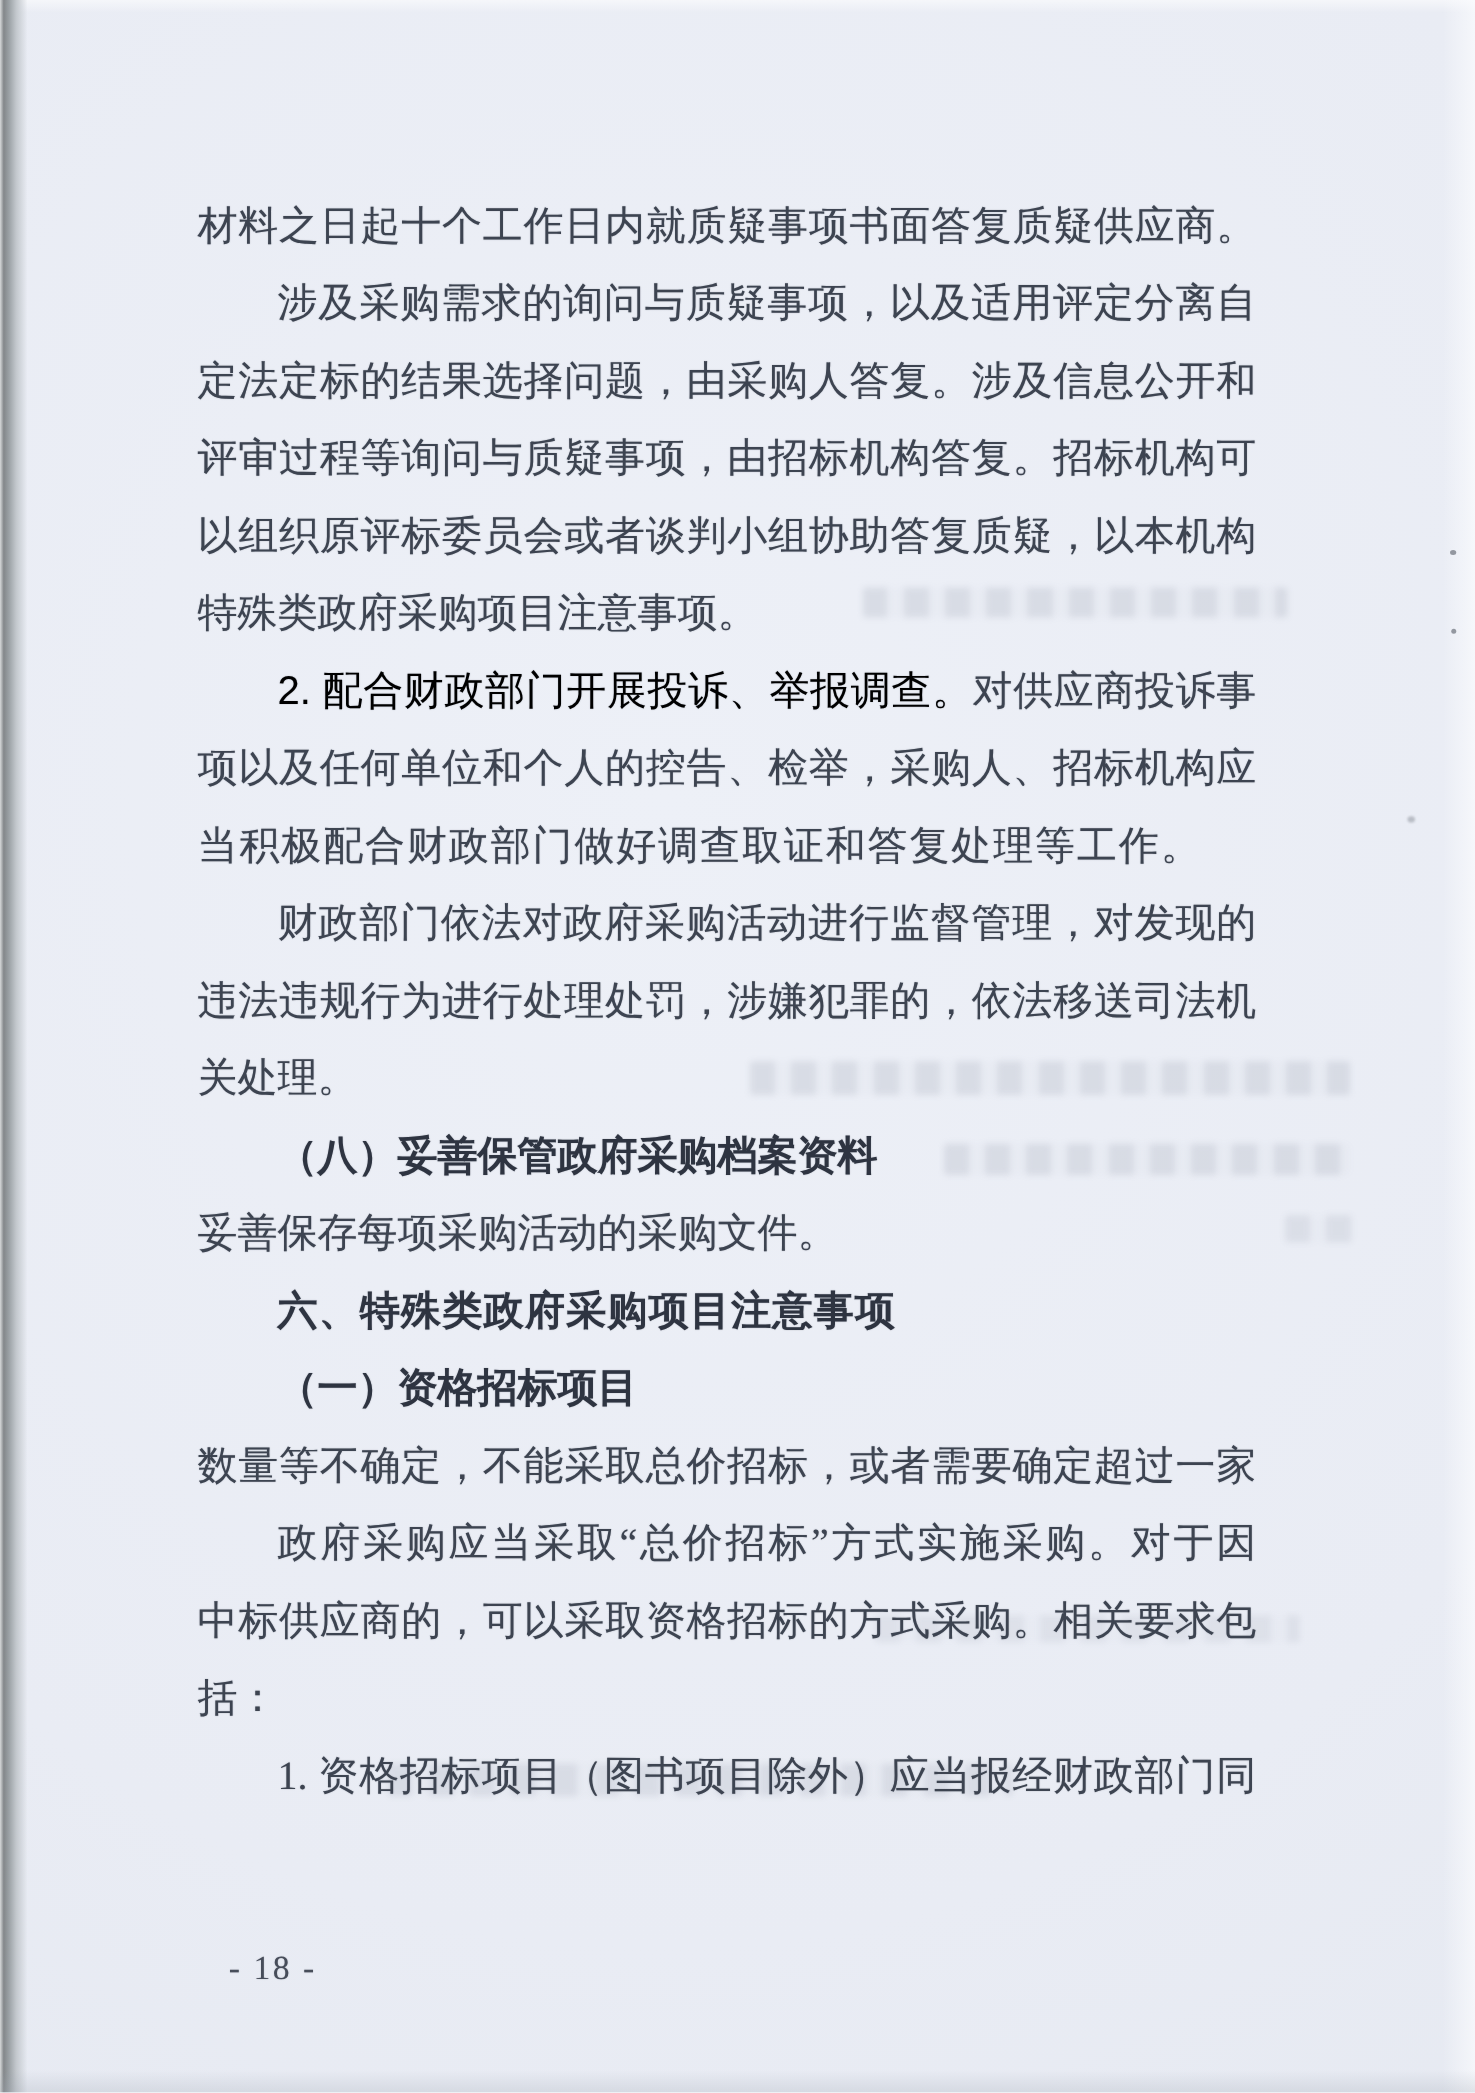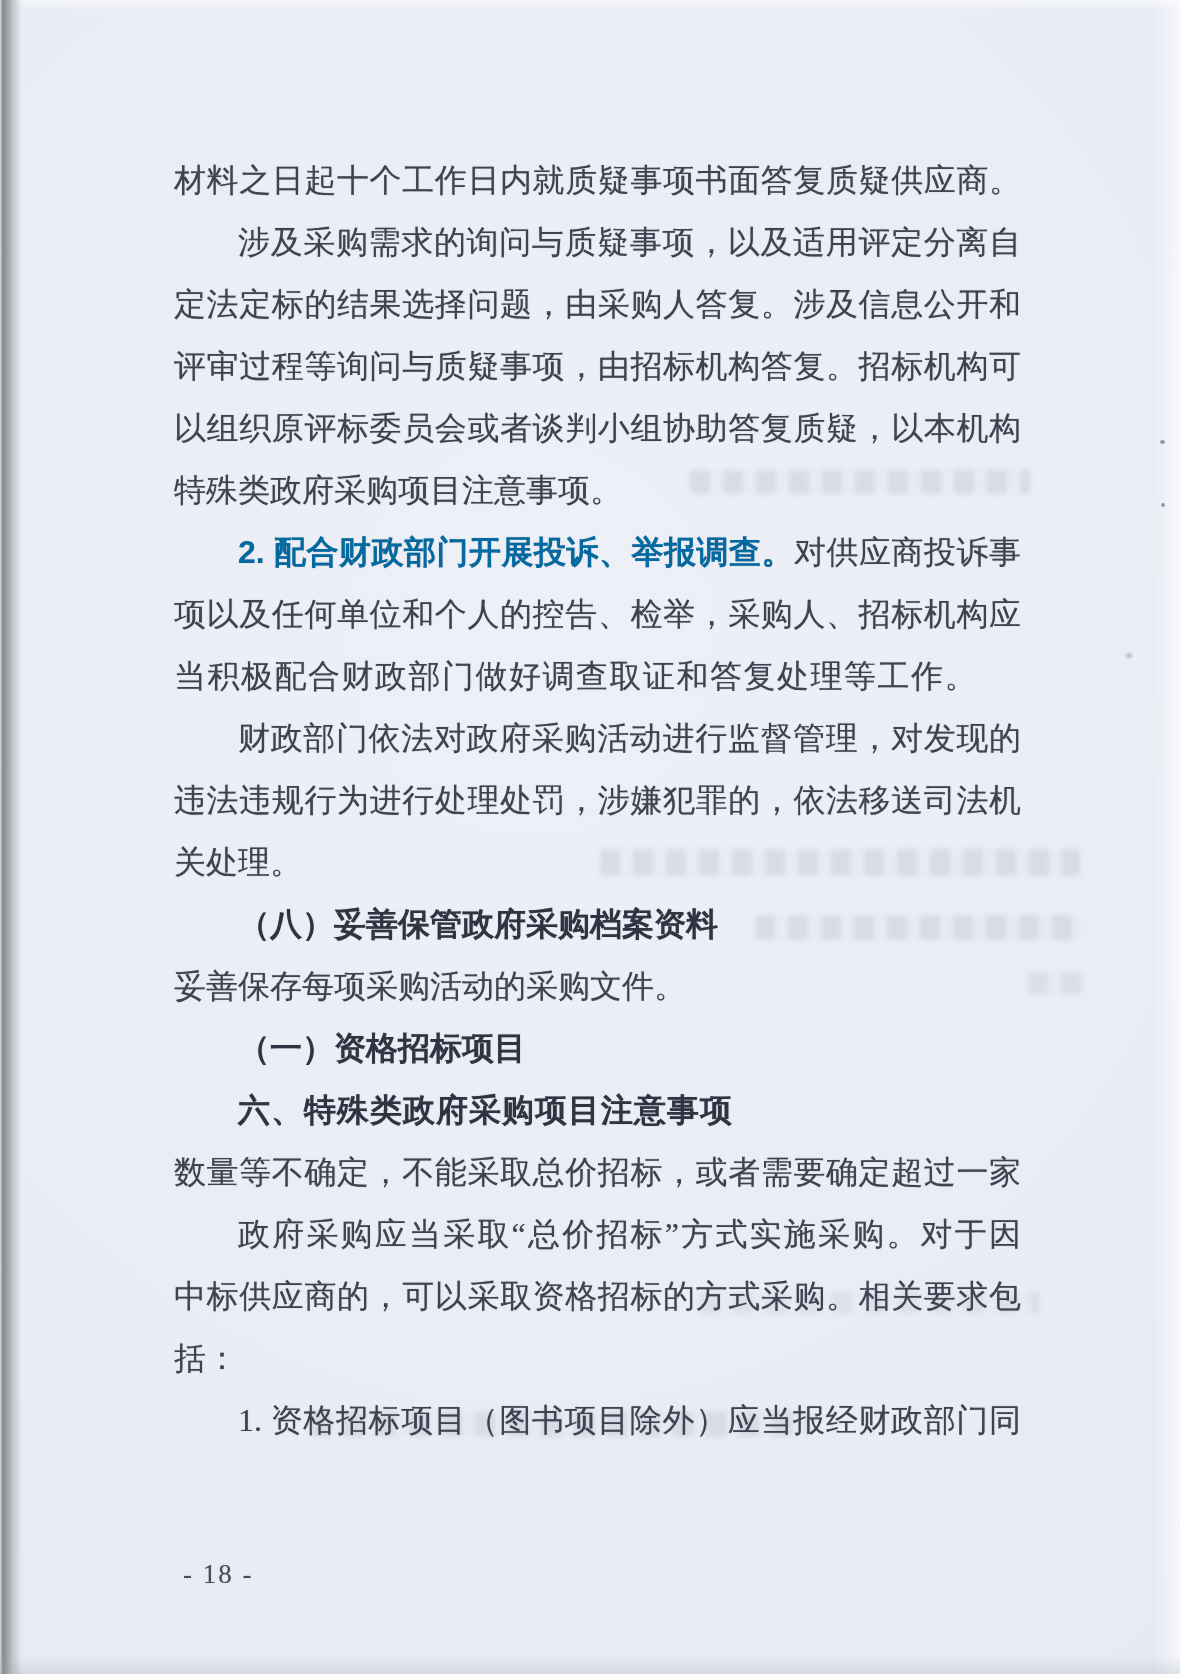--- a/index.html
+++ b/index.html
@@ -12,30 +12,30 @@
   .edge-top{position:absolute;left:0;top:0;width:100%;height:10px;
     background:linear-gradient(180deg, rgba(255,255,255,.55), rgba(255,255,255,0));}
   .edge-left{position:absolute;left:0;top:0;width:22px;height:100%;
     background:linear-gradient(90deg,#d8dadb 0px,#83878a 3px,#9aa0a4 7px,#c3c8cd 13px,rgba(233,236,244,0) 22px);}
   .edge-right{position:absolute;right:0;top:0;width:26px;height:100%;
     background:linear-gradient(90deg, rgba(251,252,254,0) 0%, rgba(251,252,254,.7) 100%);}
   .edge-bottom{position:absolute;left:0;bottom:0;width:100%;height:18px;
     background:linear-gradient(180deg, rgba(158,164,175,0) 0%, rgba(158,164,175,.25) 100%);}
 
   .textcol{
-    position:absolute;left:174px;top:149px;width:847px;
+    position:absolute;left:158px;top:149px;width:847px;
     color:#3d4451;font-size:32px;
   }
   .ln{height:62px;line-height:62px;text-shadow:0 0 1px rgba(61,68,81,.45);white-space:nowrap;}
   .j{text-align:justify;text-align-last:justify;text-justify:inter-character;white-space:normal;}
   .ind{padding-left:64px;box-sizing:border-box;}
   .wide{letter-spacing:1.5px;}
   .head-kai{font-weight:700;color:#2e3441;}
   .head-hei{font-family:"Liberation Sans","DejaVu Sans",sans-serif;font-weight:700;color:#2e3441;letter-spacing:1px;}
-  .hei{font-family:"Liberation Sans","DejaVu Sans",sans-serif;font-weight:700;color:#0369a1;}
+  .hei{font-family:"Liberation Sans","DejaVu Sans",sans-serif;font-weight:400;color:#000000;}
 
   .footer{
     position:absolute;left:183px;top:1554px;font-size:27px;line-height:40px;
     color:#474d5a;letter-spacing:2px;text-shadow:0 0 1px rgba(70,77,90,.4);text-align:right;
   }
 
   .bleed{position:absolute;filter:blur(2.5px);opacity:.5;border-radius:3px;
     background:repeating-linear-gradient(90deg, rgba(116,124,142,.32) 0 20px, rgba(116,124,142,.05) 20px 33px);}
   .b1{left:690px;top:470px;width:340px;height:24px;}
   .b2{left:600px;top:849px;width:480px;height:27px;}
@@ -78,22 +78,22 @@
     <div class="ln j">以组织原评标委员会或者谈判小组协助答复质疑，以本机构</div>
     <div class="ln">特殊类政府采购项目注意事项。</div>
     <div class="ln ind j"><span class="hei">2. 配合财政部门开展投诉、举报调查。</span><span>对供应商投诉事</span></div>
     <div class="ln j">项以及任何单位和个人的控告、检举，采购人、招标机构应</div>
     <div class="ln wide">当积极配合财政部门做好调查取证和答复处理等工作。</div>
     <div class="ln ind j">财政部门依法对政府采购活动进行监督管理，对发现的</div>
     <div class="ln j">违法违规行为进行处理处罚，涉嫌犯罪的，依法移送司法机</div>
     <div class="ln">关处理。</div>
     <div class="ln ind head-kai">（八）妥善保管政府采购档案资料</div>
     <div class="ln">妥善保存每项采购活动的采购文件。</div>
+    <div class="ln ind head-hei">六、特殊类政府采购项目注意事项</div>
     <div class="ln ind head-kai">（一）资格招标项目</div>
-    <div class="ln ind head-hei">六、特殊类政府采购项目注意事项</div>
     <div class="ln j">数量等不确定，不能采取总价招标，或者需要确定超过一家</div>
     <div class="ln ind j">政府采购应当采取“总价招标”方式实施采购。对于因</div>
     <div class="ln j">中标供应商的，可以采取资格招标的方式采购。相关要求包</div>
     <div class="ln">括：</div>
     <div class="ln ind j">1. 资格招标项目（图书项目除外）应当报经财政部门同</div>
   </div>
 
   <div class="footer">- 18 -</div>
 
 </div>

